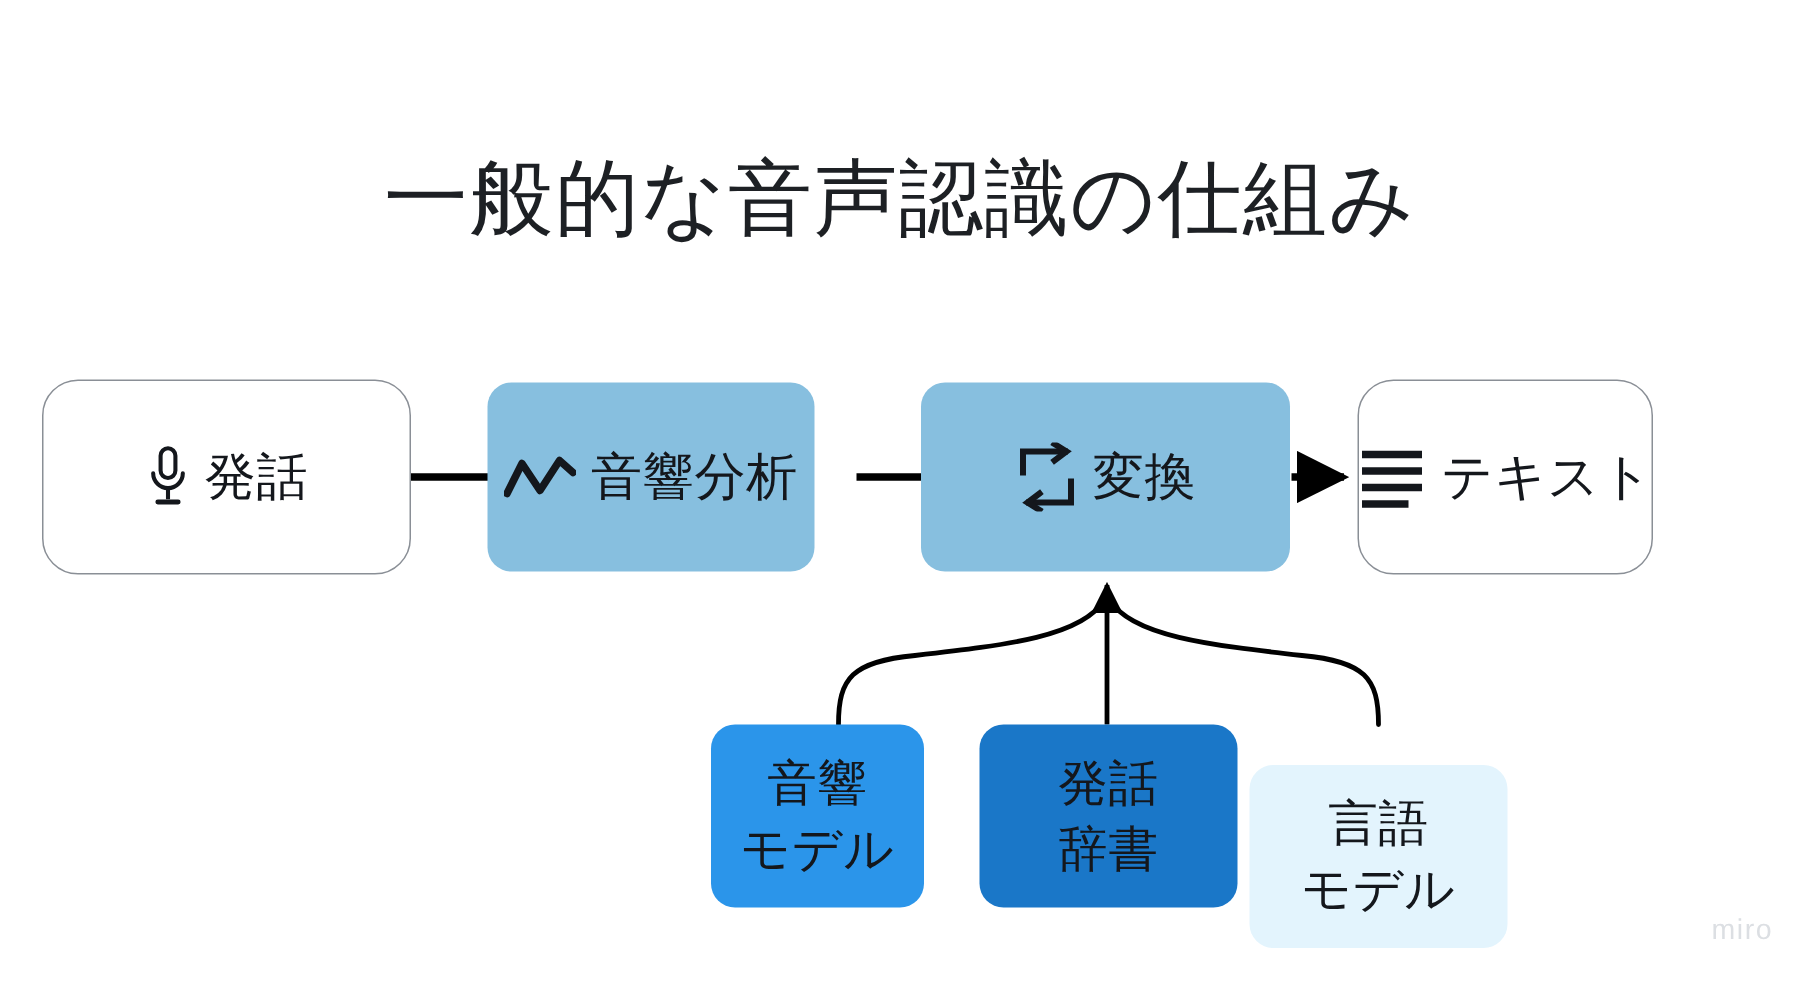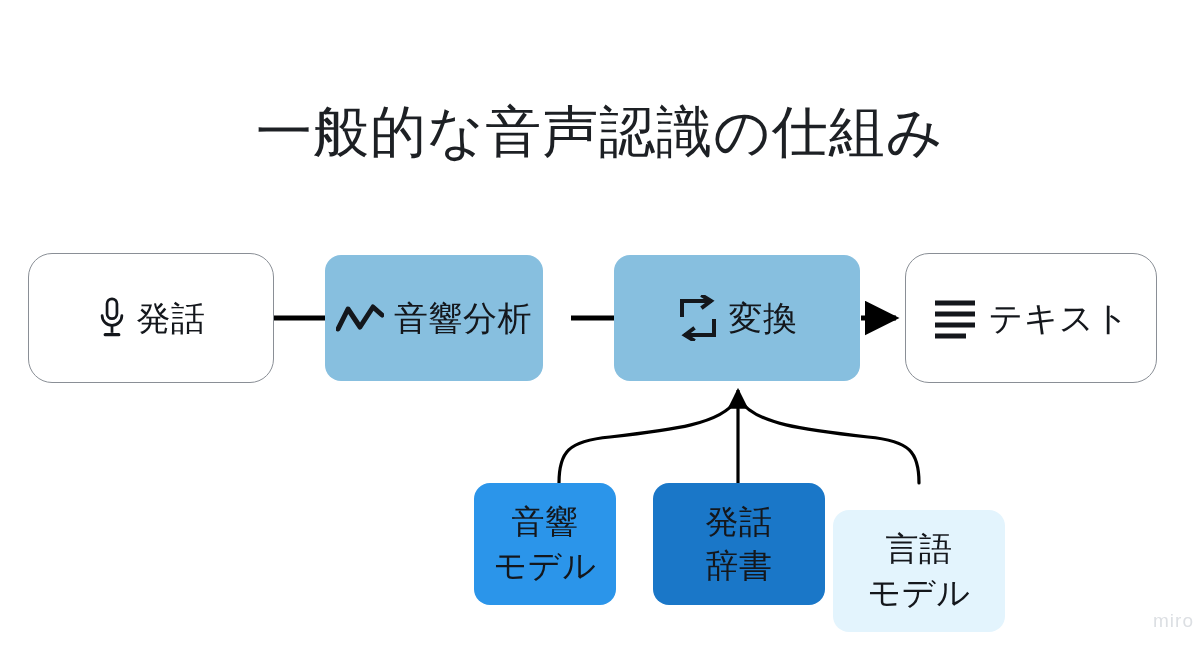--- a/index.html
+++ b/index.html
@@ -64,21 +64,21 @@
   
   .node.steel {
     background: #87bfdf;
     border-radius: 16px;
   }
 
   
   #node-utterance   { left: 28px;  top: 253px; width: 246px; height: 130px; }
   #node-acoustic    { left: 325px; top: 255px; width: 218px; height: 126px; }
   #node-convert     { left: 614px; top: 255px; width: 246px; height: 126px; }
-  #node-text        { left: 905px; top: 253px; width: 252px; height: 130px; }
+  #node-text        { left: 905px; top: 253px; width: 197px; height: 130px; }
 
   
   .node.model {
     border-radius: 16px;
     flex-direction: column;
     gap: 2px;
   }
   .model .node-label {
     font-size: 33px;
     line-height: 1.28;
@@ -103,21 +103,21 @@
     left: 0;
     top: 0;
     width: 1200px;
     height: 654px;
     pointer-events: none;
   }
 
   
   #miro {
     position: absolute;
-    right: 6px;
+    right: 18px;
     bottom: 22px;
     font-size: 19px;
     color: #dcdfe3;
     letter-spacing: 1px;
     font-weight: 400;
   }
 </style>
 </head>
 <body>
 

